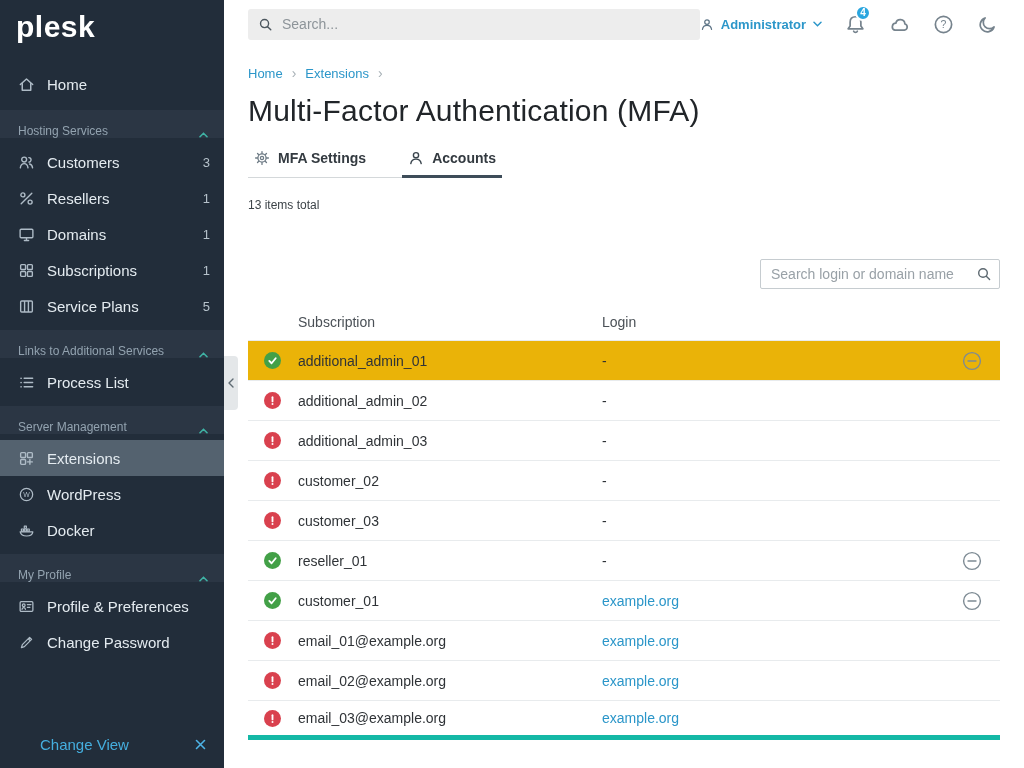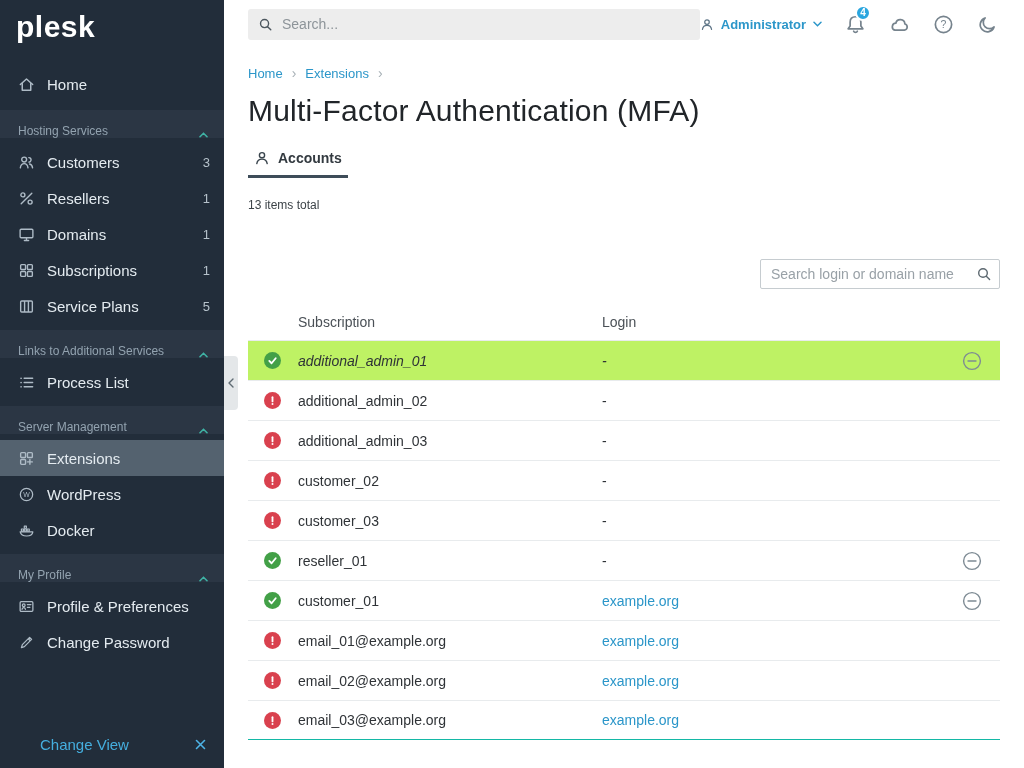--- a/index.html
+++ b/index.html
@@ -104,22 +104,22 @@
     padding: 0 32px 0 10px; font-size: 14px; color: #333; font-family: inherit; outline: none;
   }
   .filter-box input::placeholder { color: #99a1a7; }
   .filter-box svg { position: absolute; right: 8px; top: 7px; width: 16px; height: 16px; color: #5c6870; }
 
   
   .table { margin-top: 15px; }
   .thead, .trow { display: grid; grid-template-columns: 50px 304px 1fr 56px; align-items: center; }
   .thead { height: 36px; font-size: 14px; color: #4a5056; }
   .trow { height: 40px; border-top: 1px solid #e8ebed; font-size: 14px; color: #2f3337; cursor: default; }
-  .trow:last-child { border-bottom: 1px solid #14b8a6; }
-  .trow.hl { background: #bef264; font-style: italic; }
+  .trow:last-child { border-bottom: 5px solid #14b8a6; }
+  .trow.hl { background: #eab308; }
   .cell-status { display: flex; padding-left: 16px; }
   .status {
     width: 17px; height: 17px; border-radius: 50%;
     display: flex; align-items: center; justify-content: center; flex: none;
   }
   .status.ok { background: #43a047; }
   .status.err { background: #d9414e; }
   .cell-sub a { color: #2b96c9; text-decoration: none; cursor: pointer; }
   .cell-action { display: flex; justify-content: center; }
   .minus-btn { width: 20px; height: 20px; border: none; background: none; padding: 0; cursor: pointer; color: #7e8b94; }
@@ -346,20 +346,28 @@
       <nav class="breadcrumb">
         <a>Home</a>
         <span class="crumb-sep">›</span>
         <a>Extensions</a>
         <span class="crumb-sep">›</span>
       </nav>
 
       <h1 class="page-title">Multi-Factor Authentication (MFA)</h1>
 
       <div class="tabs">
+        <div class="tab">
+          <svg viewBox="0 0 16 16" fill="none" stroke="currentColor" stroke-width="1.3" stroke-linecap="round">
+              <circle cx="8" cy="8" r="4.1"></circle>
+              <circle cx="8" cy="8" r="1.6"></circle>
+              <path d="M8 1.6 V3.4 M8 12.6 V14.4 M1.6 8 H3.4 M12.6 8 H14.4 M3.5 3.5 L4.8 4.8 M11.2 11.2 L12.5 12.5 M12.5 3.5 L11.2 4.8 M4.8 11.2 L3.5 12.5"></path>
+            </svg>
+          <span>MFA Settings</span>
+        </div>
         <div class="tab active">
           <svg viewBox="0 0 16 16" fill="none" stroke="currentColor" stroke-width="1.4" stroke-linecap="round">
               <circle cx="8" cy="5.2" r="2.6"></circle>
               <path d="M2.8 13.6 c.5-3 2.5-4.5 5.2-4.5 s4.7 1.5 5.2 4.5"></path>
             </svg>
           <span>Accounts</span>
         </div>
       </div>
 
       <div class="items-total">13 items total</div>

